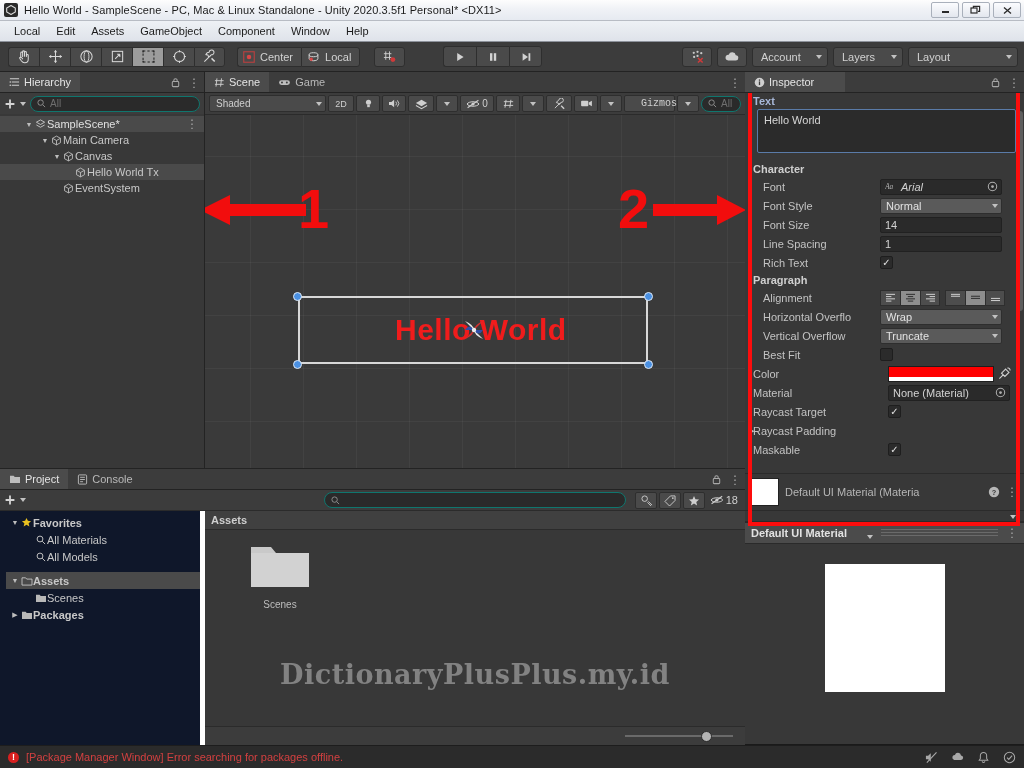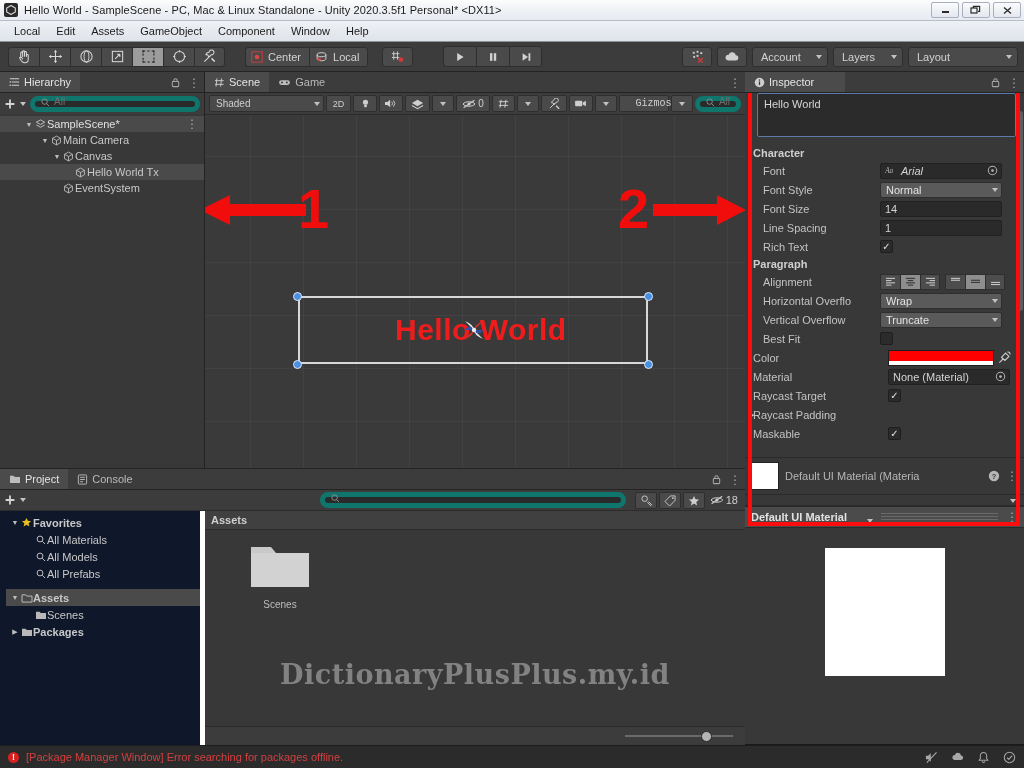--- a/index.html
+++ b/index.html
@@ -56,21 +56,21 @@
   .tbtn {
     width: 31px; height: 20px;
     background: #4a4a4a; border: 1px solid #2e2e2e; border-right: none;
     display: flex; align-items: center; justify-content: center;
     color: #d2d2d2;
   }
   .tbtn:first-child { border-radius: 3px 0 0 3px; }
   .tbtn:last-child { border-right: 1px solid #2e2e2e; border-radius: 0 3px 3px 0; }
   .tbtn.active { background: #9c9c9c; color: #222; }
   .tbtn svg { display: block; }
-  .pivot-group { display: flex; margin-left: 20px; }
+  .pivot-group { display: flex; margin-left: 12px; }
   .pbtn {
     height: 20px; padding: 0 8px 0 4px;
     background: #4a4a4a; border: 1px solid #2e2e2e; border-right: none;
     display: flex; align-items: center; gap: 4px;
     font-size: 11px; color: #d2d2d2;
   }
   .pbtn:first-child { border-radius: 3px 0 0 3px; }
   .pbtn:last-child { border-right: 1px solid #2e2e2e; border-radius: 0 3px 3px 0; }
   .play-group { position: absolute; left: 443px; display: flex; }
   .play-group .tbtn { width: 33px; height: 21px; }
@@ -101,22 +101,22 @@
   }
   .ptab.sel { background: #4b4b4b; color: #e4e4e4; }
   .tab-tools { position: absolute; right: 4px; top: 0; height: 21px; display: flex; align-items: center; gap: 7px; }
   .kebab { font-size: 12px; color: #a8a8a8; line-height: 8px; letter-spacing: 0; }
 
   
   #hierarchy { left: 0; top: 72px; width: 205px; height: 396px; background: #383838; border-right: 1px solid #232323; }
   .h-toolrow { height: 21px; background: #3c3c3c; display: flex; align-items: center; padding: 0 4px; gap: 4px; }
   .plus-btn { display: flex; align-items: center; gap: 2px; color: #d0d0d0; font-size: 13px; }
   .search-field {
-    flex: 1; height: 16px; background: #2a2a2a; border: 5px solid #0f766e; border-radius: 8px;
-    display: flex; align-items: flex-end; padding: 0 6px; gap: 4px;
+    flex: 1; height: 16px; background: #2a2a2a; border: 1px solid #0f766e; border-radius: 8px;
+    display: flex; align-items: center; padding: 0 6px; gap: 4px;
     font-size: 10px; color: #6f6f6f;
   }
   .h-tree { background: #383838; height: calc(100% - 42px); padding-top: 2px; }
   .h-row { height: 16px; display: flex; align-items: center; font-size: 11px; color: #c8c8c8; position: relative; }
   .h-row.scene { background: #4a4a4a; color: #e0e0e0; }
   .h-row.sel { background: #4a4a4a; }
   .tri { width: 10px; text-align: center; font-size: 7px; color: #bdbdbd; }
   .cube { width: 13px; display: flex; justify-content: center; }
 
   
@@ -608,20 +608,21 @@
             <rect x="2.5" y="5" width="7" height="5.5" rx="1" fill="none" stroke="#a8a8a8" stroke-width="1.1"></rect>
             <path d="M4.2 5V3.6a1.8 1.8 0 0 1 3.6 0V5" fill="none" stroke="#a8a8a8" stroke-width="1.1"></path>
           </svg>
         <span class="kebab">⋮</span>
       </div>
     </div>
 
     <div class="insp-body">
       <div class="red-box"></div>
 
+      <div class="sec-label" style="color:#a8b8d8;">Text</div>
       <div style="padding:0 8px 0 12px;">
         <div style="background:#2b2b2b;border:1px solid #5a7ba8;border-radius:2px;height:44px;padding:4px 6px;font-size:11px;color:#d6d6d6;">Hello World</div>
       </div>
 
       <div class="sec-label" style="margin-top:8px;">Character</div>
 
       <div class="fld-row">
         <span class="fld-label ind" style="width:127px;">Font</span>
         <div class="objfield" style="width:122px;">
           <span style="display:flex;align-items:center;gap:4px;font-style:italic;">
@@ -883,30 +884,20 @@
         </div>
         <div class="pr-row">
           <span class="tri" style="margin-left:14px;"></span>
           <span class="cube">
             <svg width="10" height="10" viewBox="0 0 11 11">
                 <circle cx="4.4" cy="4.4" r="3.2" fill="none" stroke="#bdbdbd" stroke-width="1.1"></circle>
                 <path d="M6.8 6.8 L10 10" stroke="#bdbdbd" stroke-width="1.1"></path>
               </svg>
           </span>
           <span>All Models</span>
-        </div>
-        <div class="pr-row">
-          <span class="tri" style="margin-left:14px;"></span>
-          <span class="cube">
-            <svg width="10" height="10" viewBox="0 0 11 11">
-                <circle cx="4.4" cy="4.4" r="3.2" fill="none" stroke="#bdbdbd" stroke-width="1.1"></circle>
-                <path d="M6.8 6.8 L10 10" stroke="#bdbdbd" stroke-width="1.1"></path>
-              </svg>
-          </span>
-          <span>All Prefabs</span>
         </div>
         <div style="height:7px;"></div>
         <div class="pr-row sel">
           <span class="tri">▼</span>
           <span class="cube">
             <svg width="12" height="10" viewBox="0 0 13 11">
                 <path d="M1 2h4l1.2 1.4H12V10H1Z" fill="none" stroke="#c6c6c6" stroke-width="1"></path>
               </svg>
           </span>
           <span style="font-weight:bold;">Assets</span>

